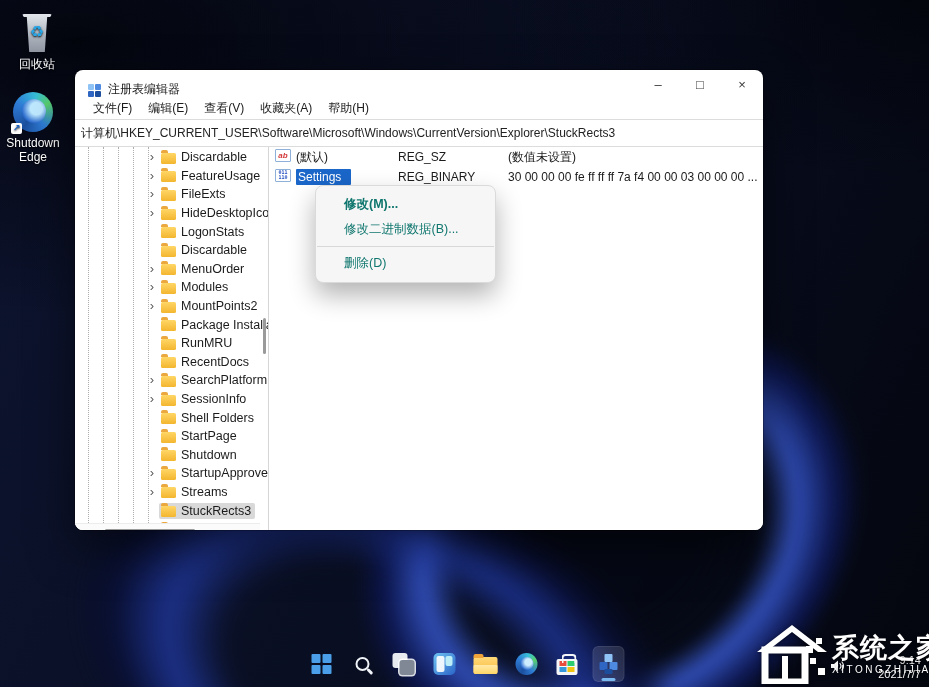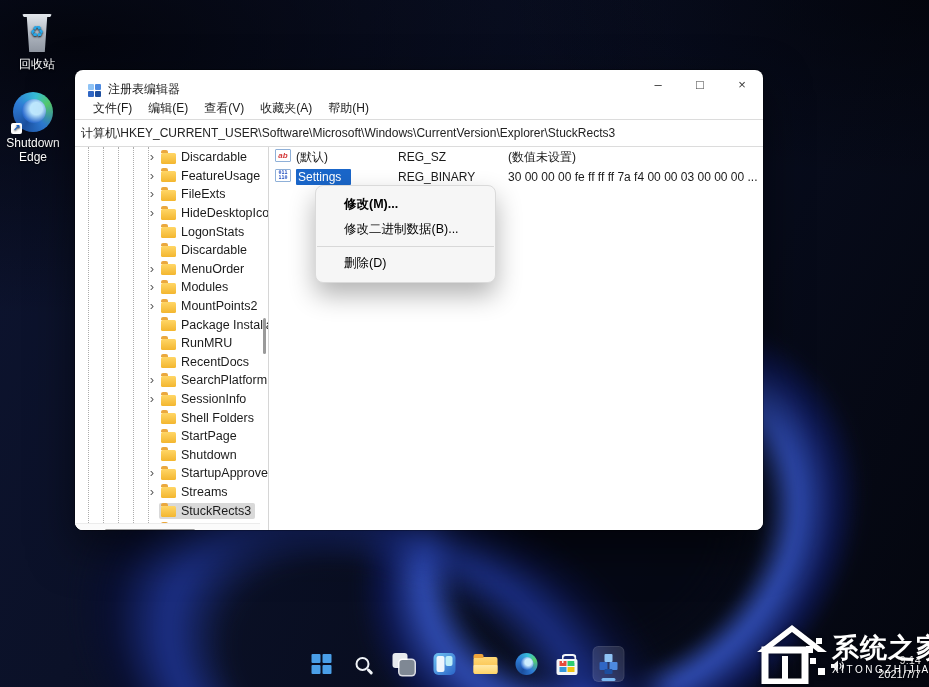--- a/index.html
+++ b/index.html
@@ -84,21 +84,21 @@
   .lc.c2 { width:110px; padding-left:10px; } .lc.c3 { flex:1; padding-left:10px; }
   .vicon { width:16px; height:13px; flex:none; margin-right:5px; border:1px solid #8fb0d8; background:#fff;
     border-radius:1px; font-size:8px; font-weight:bold; display:flex; align-items:center; justify-content:center; }
   .vicon.ab { color:#d43a3a; font-style:italic; }
   .vicon.bin { color:#2a53c2; font-size:5px; line-height:5px; letter-spacing:0; flex-direction:column; font-family:"DejaVu Sans Mono",monospace; }
   .valname.selected { background:#1a66c9; color:#fff; padding:1px 10px 1px 2px; border-radius:1px; }
 
   
   .ctxmenu { position:absolute; left:315px; top:185px; width:181px; background:#f6f6f6;
     border:1px solid #dadada; border-radius:8px; box-shadow:0 12px 26px rgba(0,0,0,.30);
-    padding:6px 0; z-index:50; font-size:12.5px; color:#000000; }
+    padding:6px 0; z-index:50; font-size:12.5px; color:#0f766e; }
   .mi { padding:4px 10px 4px 28px; }
   .mi.default { font-weight:bold; }
   .msep { height:1px; background:#d8d8d8; margin:4px 1px; }
 
   
   .taskbar { position:absolute; left:0; right:0; bottom:0; height:46px; z-index:20; }
   .tb-center { position:absolute; left:50%; top:5px; transform:translateX(-50%); display:flex; gap:9px; }
   .tbtn { width:32px; height:36px; border-radius:6px; display:flex; align-items:center; justify-content:center; position:relative; }
   .tbtn.active { background:rgba(255,255,255,.13); box-shadow:inset 0 0 0 1px rgba(255,255,255,.08); }
   .tbtn.active::after { content:""; position:absolute; bottom:1px; left:50%; transform:translateX(-50%);

